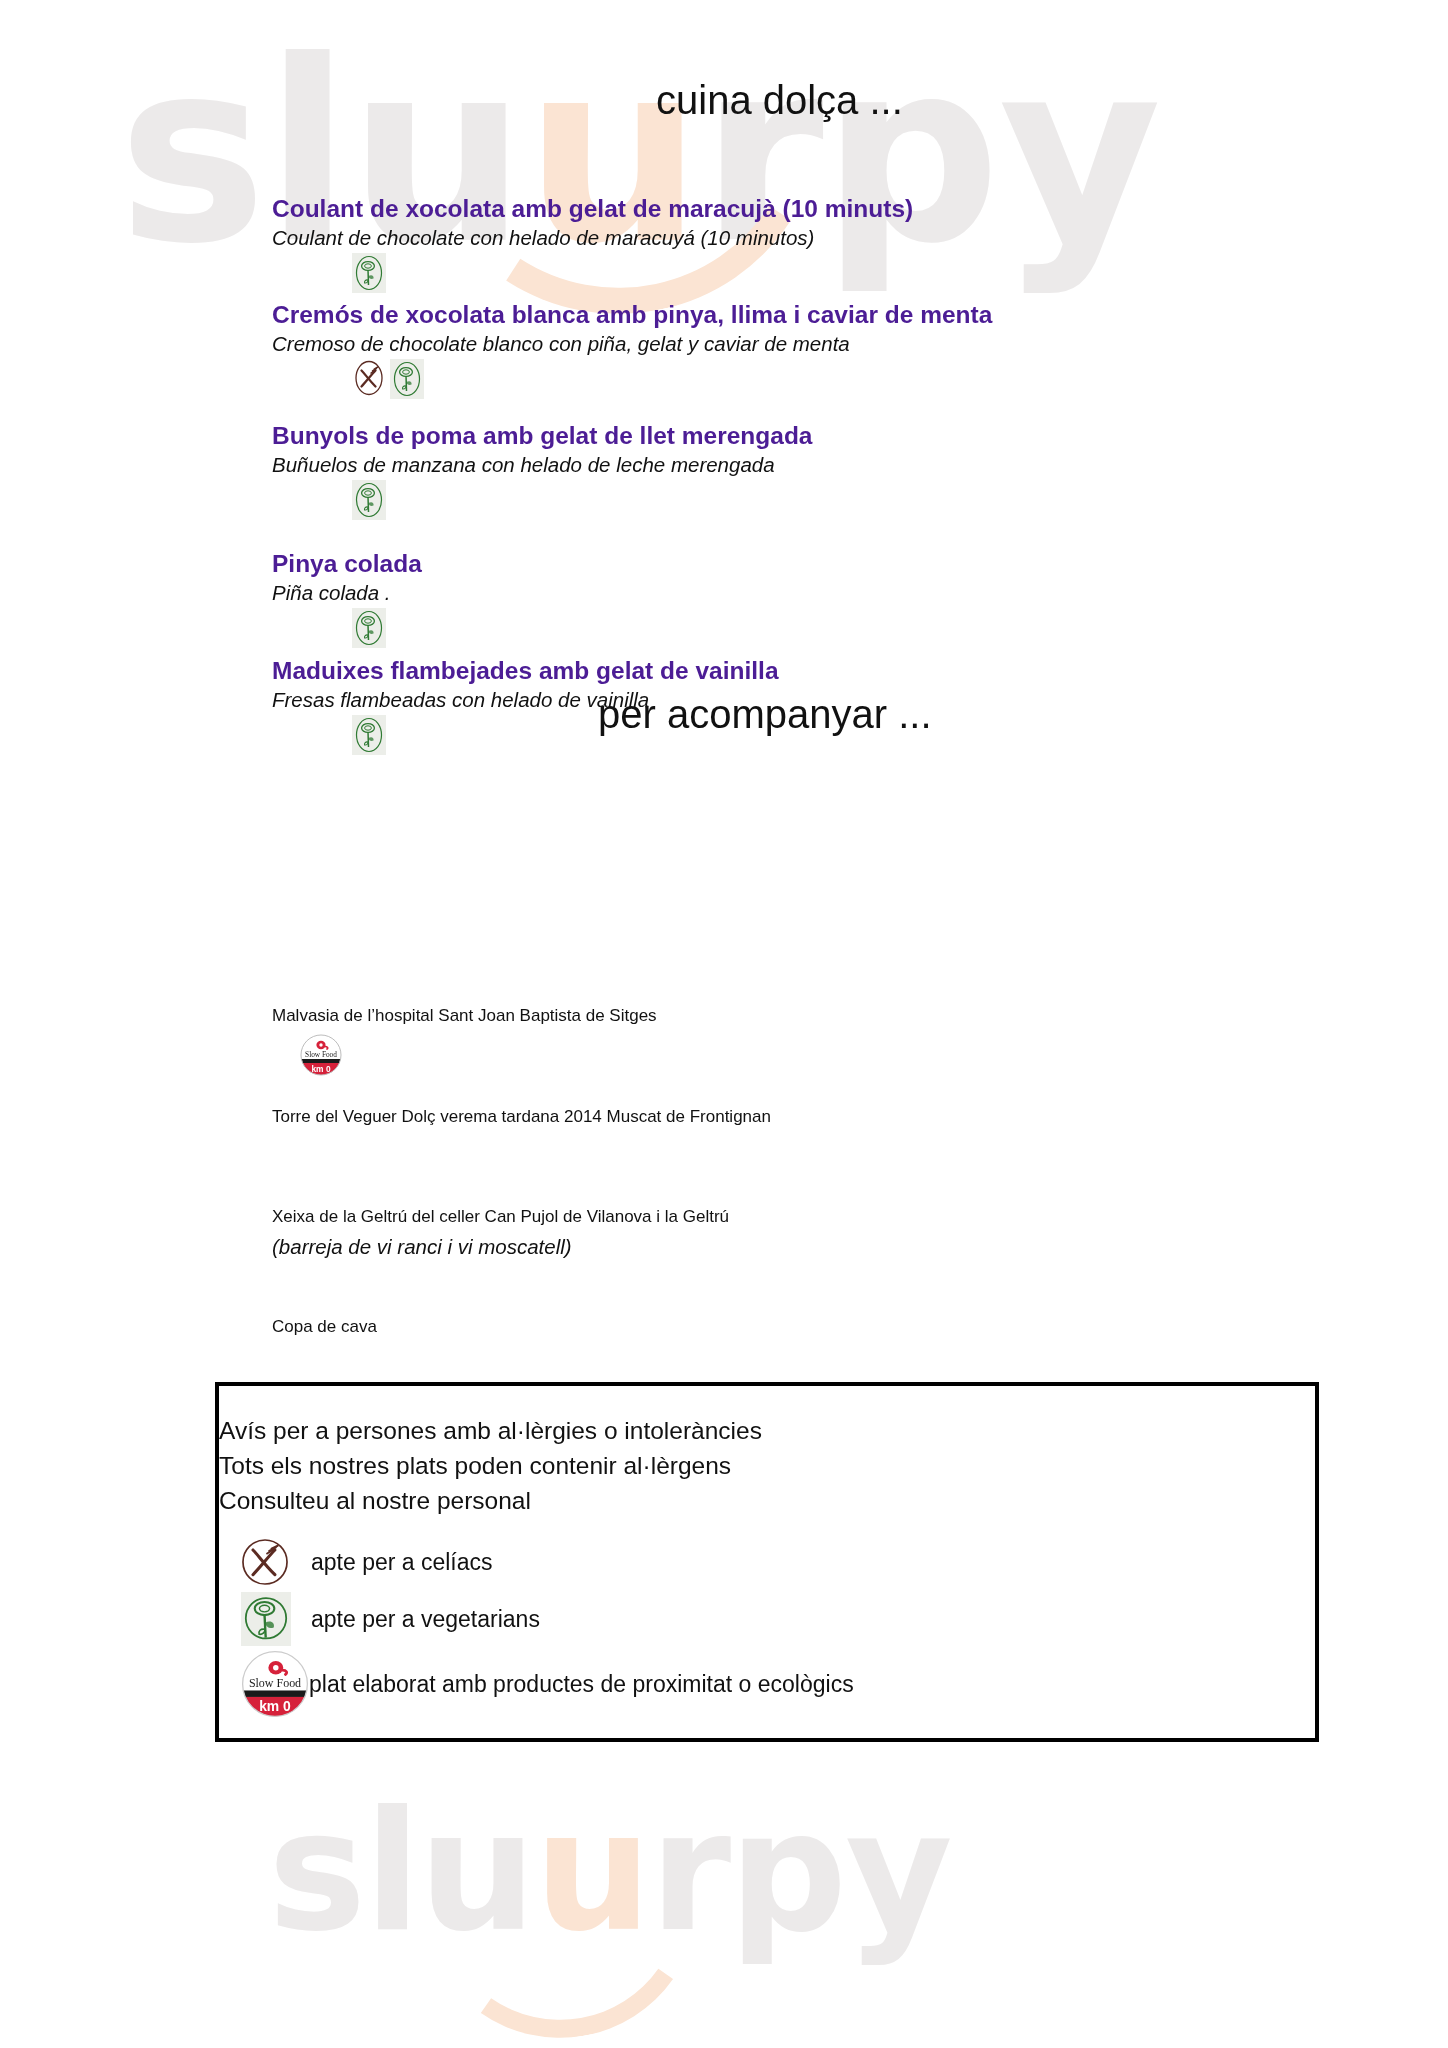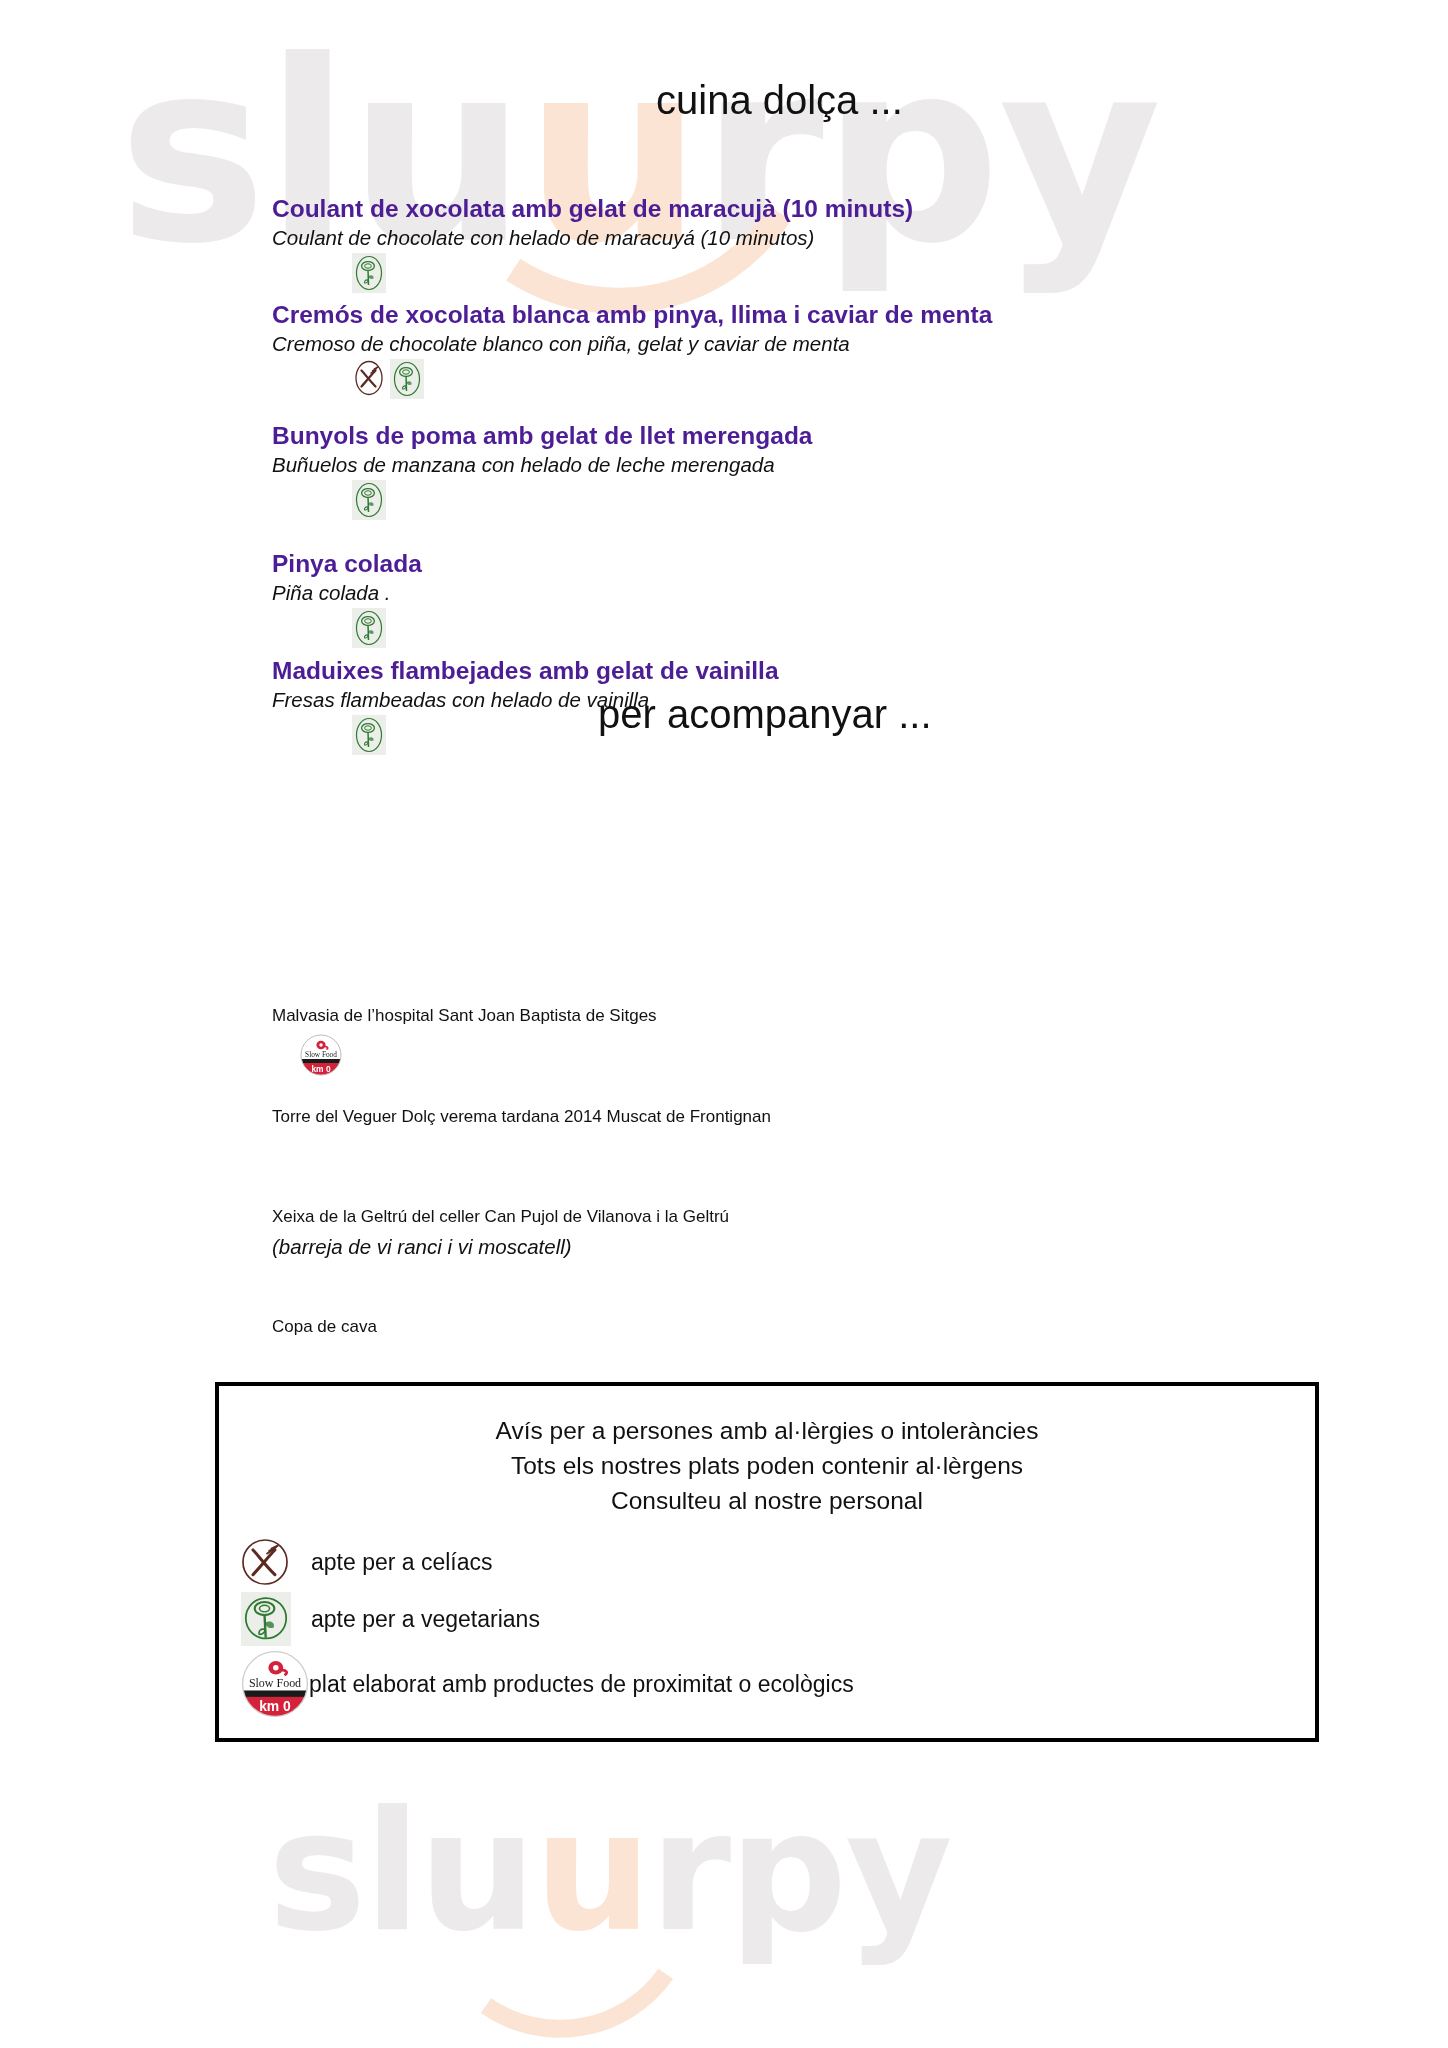--- a/index.html
+++ b/index.html
@@ -130,21 +130,20 @@
     position: absolute;
     left: 215px;
     top: 1382px;
     width: 1104px;
     height: 360px;
     border: 4px solid #000;
     box-sizing: border-box;
     background: transparent;
   }
   .notice-line {
-    text-align: center;
     font-size: 24.5px;
     line-height: 35px;
     color: #111;
   }
   #notice-wrap { margin-top: 27px; }
   .legend-row {
     display: flex;
     align-items: center;
     margin-left: 22px;
   }

